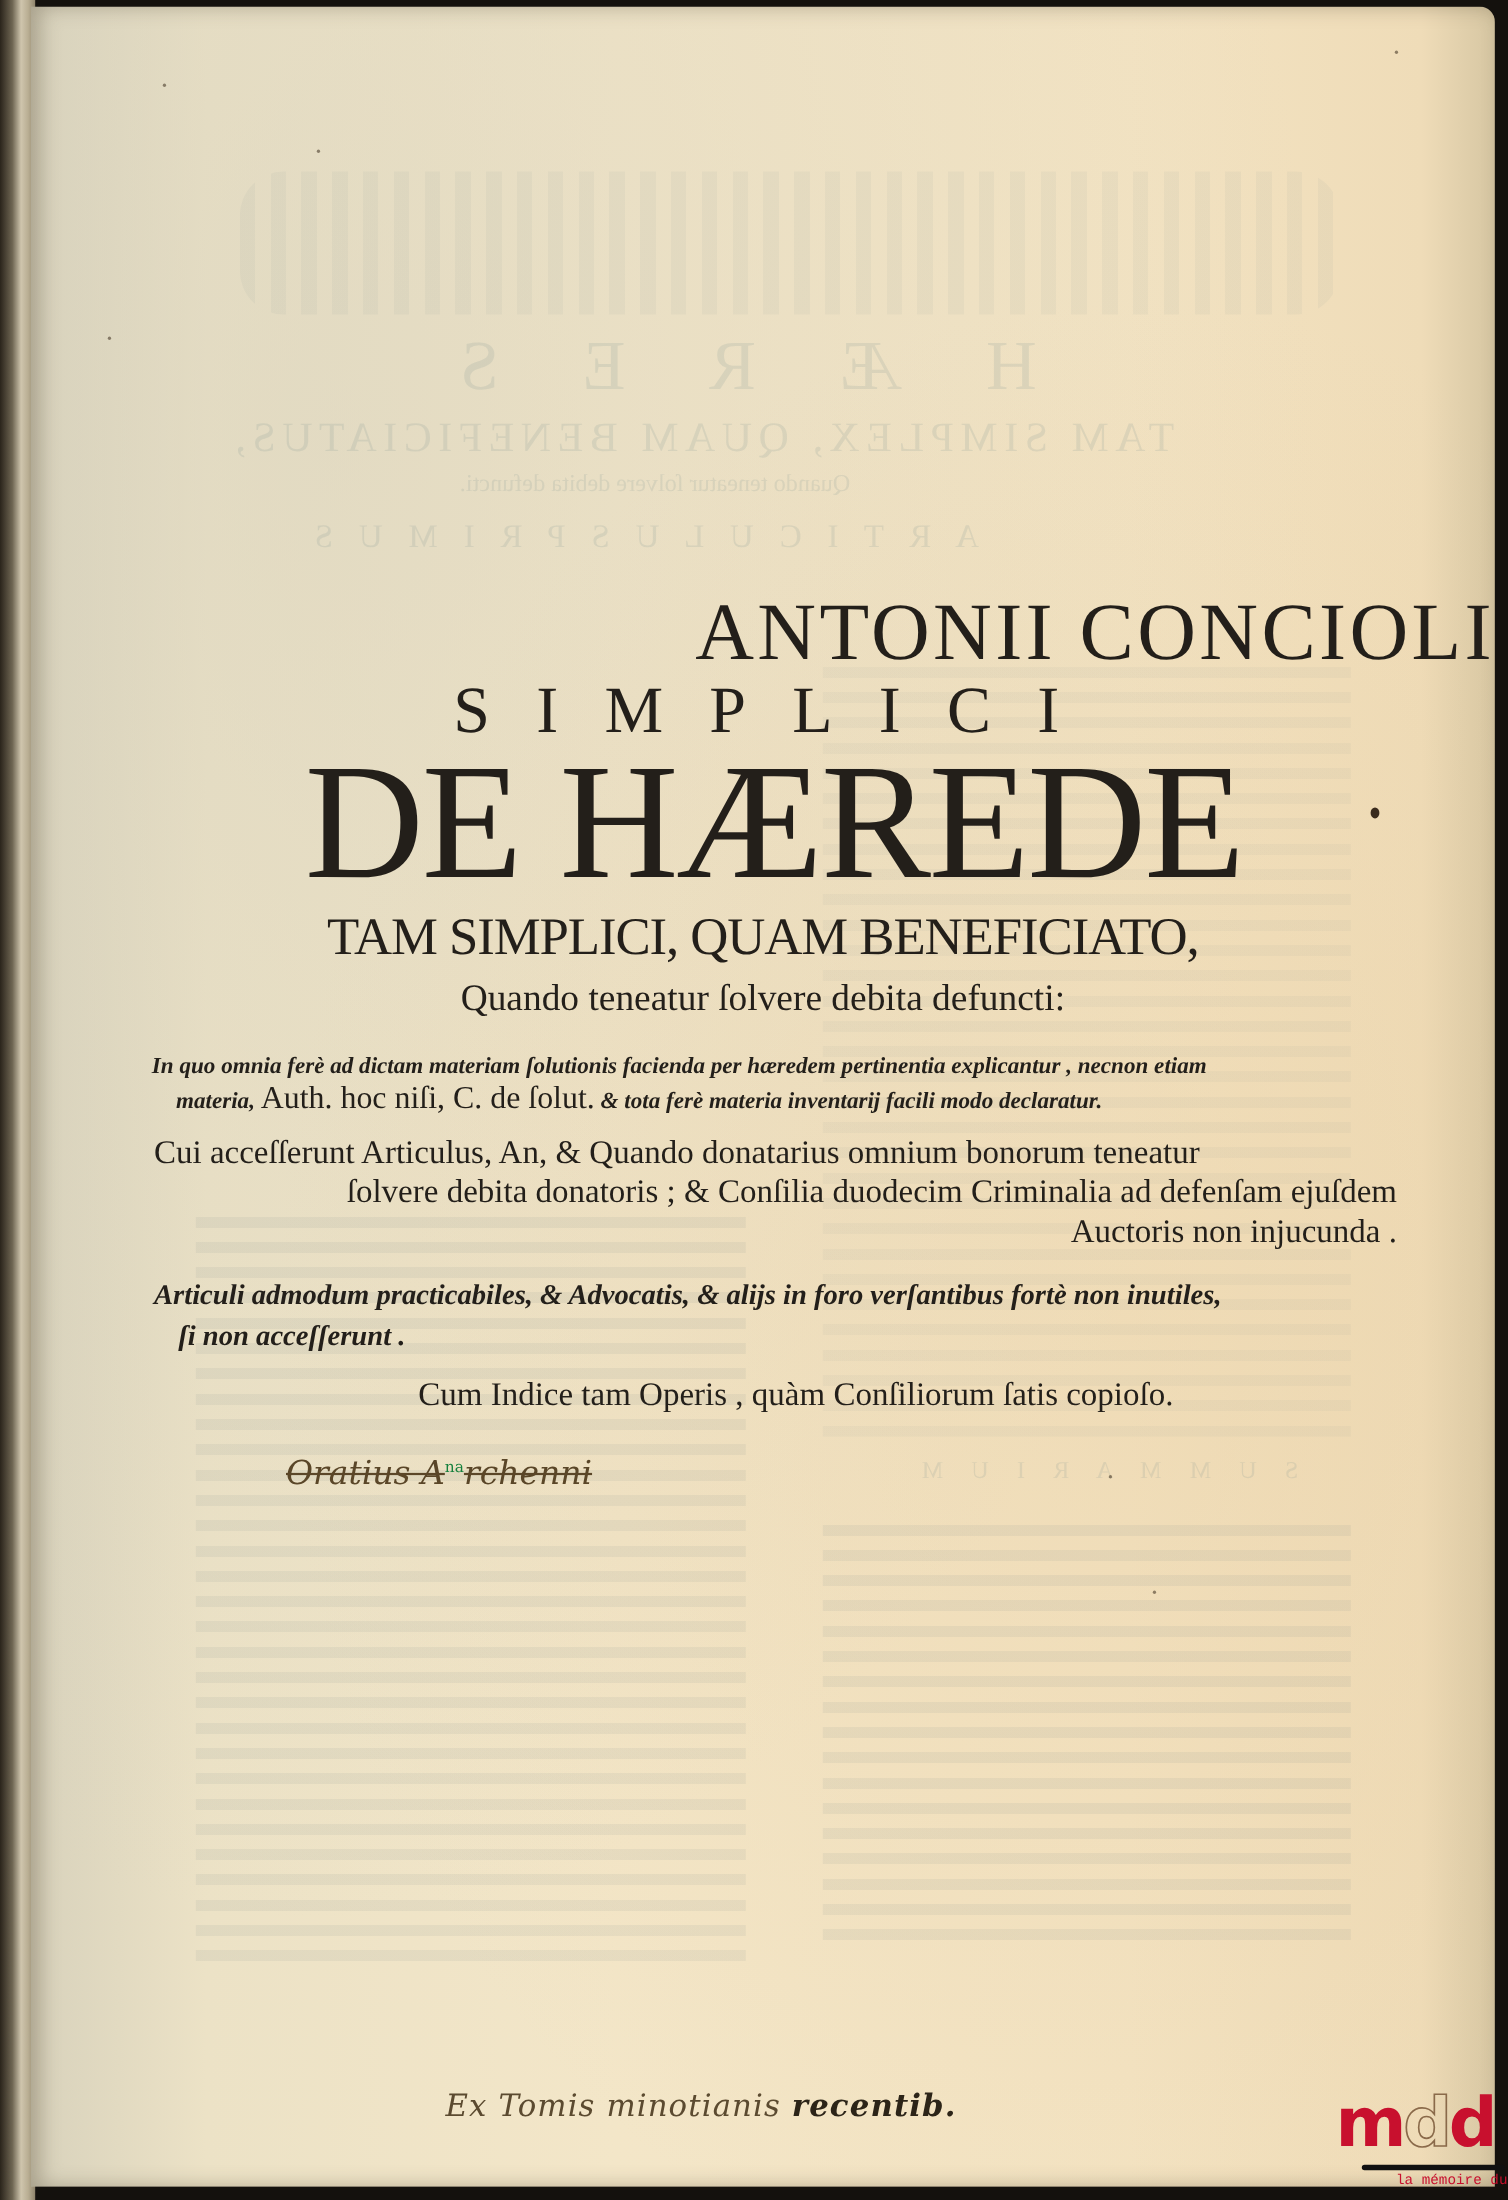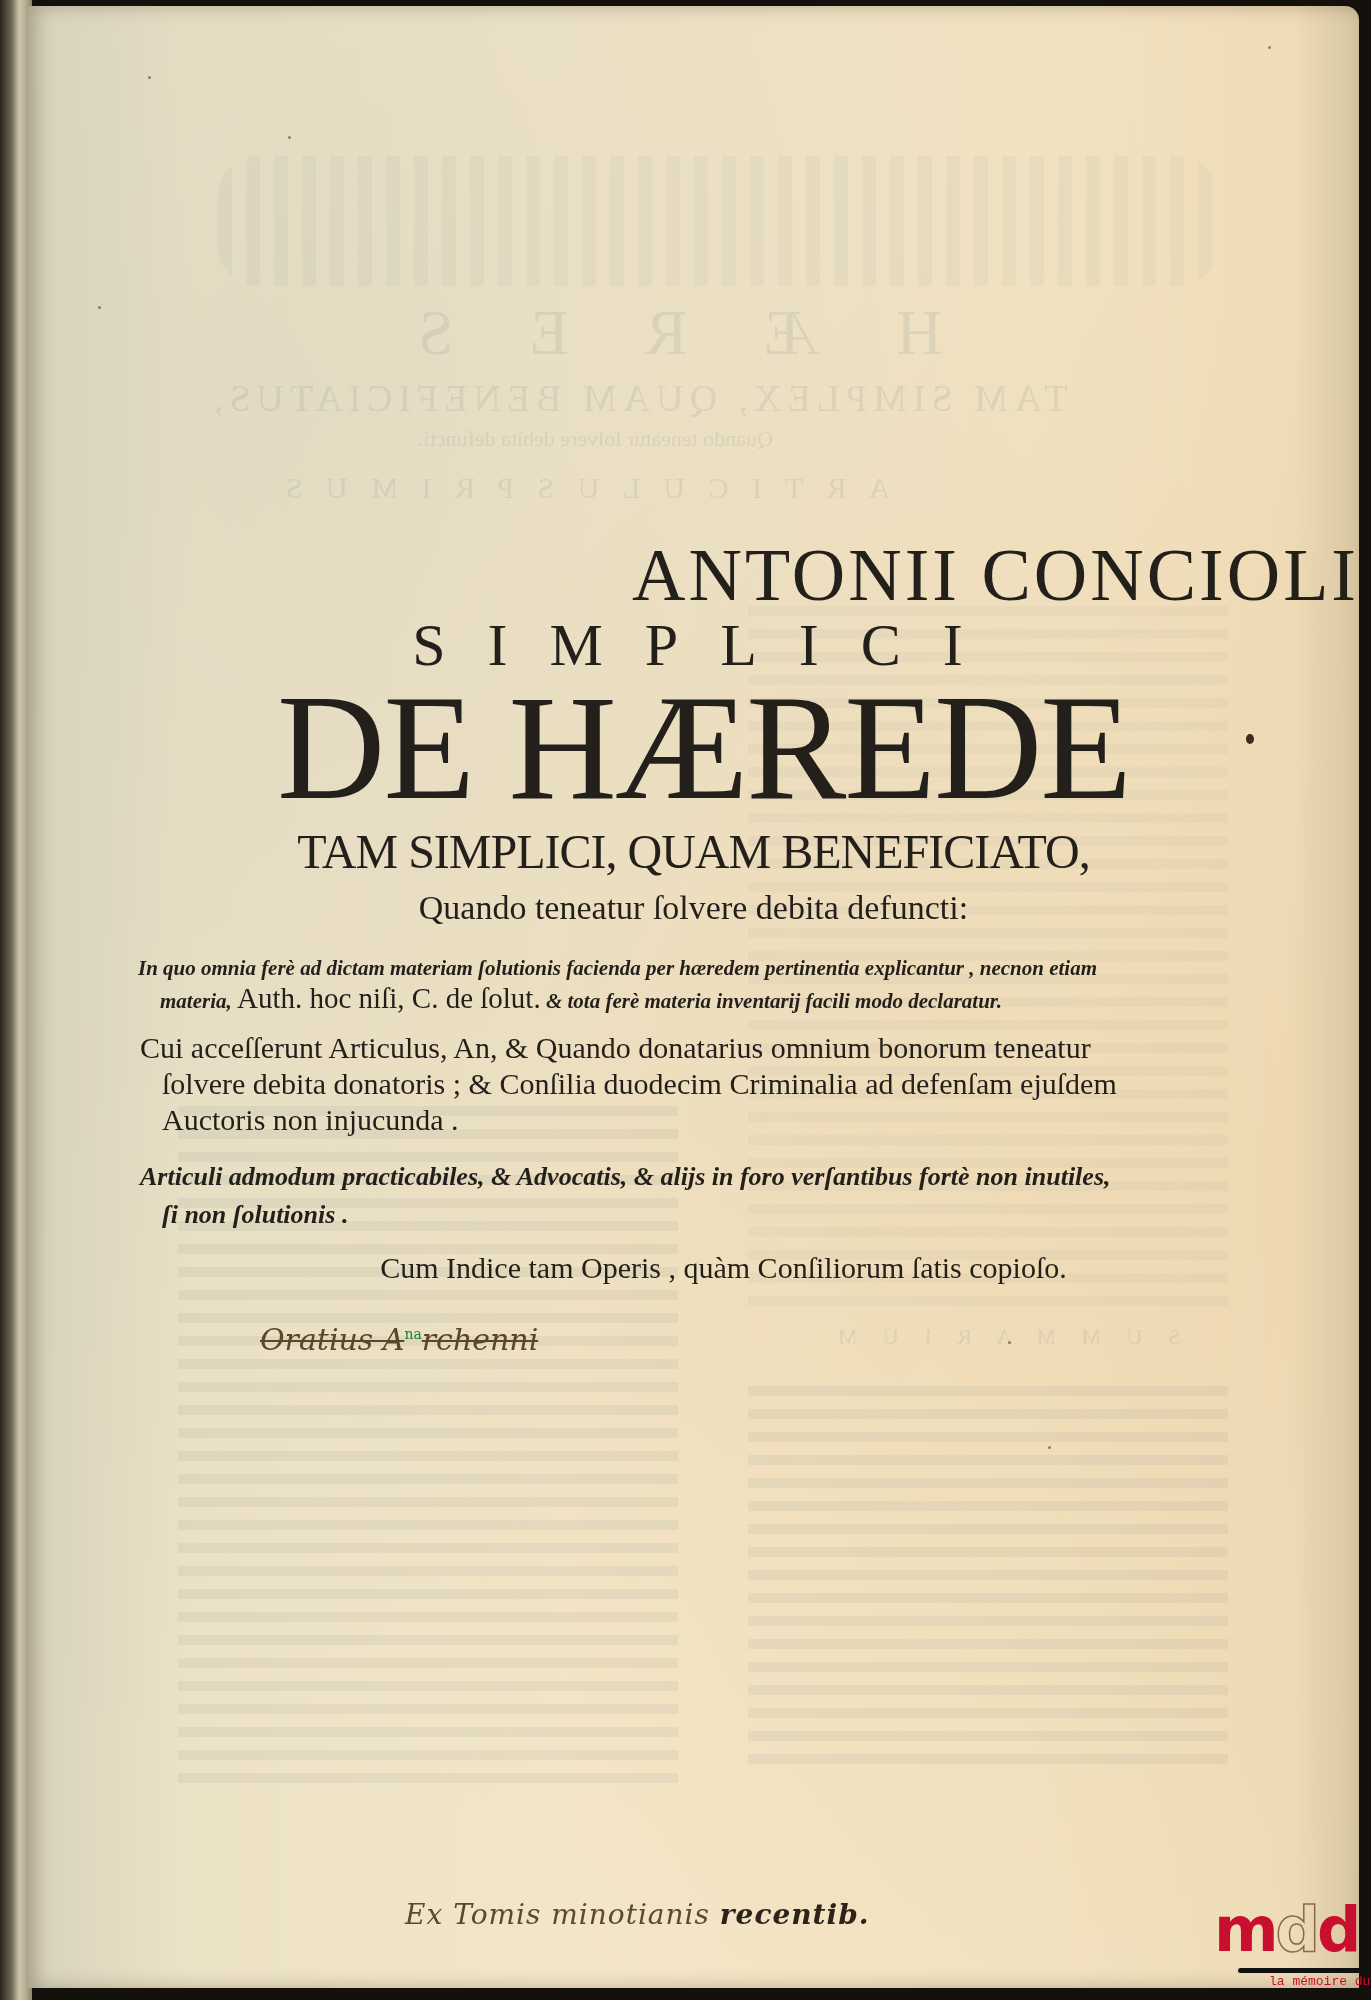--- a/index.html
+++ b/index.html
@@ -119,21 +119,21 @@
       font-weight: normal;
       font-size: 29px;
     }
     .t-inquo .line2 { padding-left: 22px; display: block; }
     .t-cui {
       position: absolute;
       top: 1030px; left: 112px; width: 1130px;
       font-size: 30px;
       line-height: 36px;
     }
-    .t-cui .indent { display: block; padding-left: 22px; }
+    .t-cui .indent { display: block; padding-left: 22px; text-align: right; }
     .t-articuli {
       position: absolute;
       top: 1158px; left: 112px; width: 1130px;
       font-size: 26px;
       font-style: italic;
       font-weight: bold;
       line-height: 38px;
     }
     .t-articuli .indent { display: block; padding-left: 22px; }
     .t-cum {
@@ -259,21 +259,21 @@
     </div>
 
     <div class="t-cui">
       <span>Cui acceſſerunt Articulus, An, &amp; Quando donatarius omnium bonorum teneatur</span>
       <span class="indent">ſolvere debita donatoris ; &amp; Conſilia duodecim Criminalia ad defenſam ejuſdem</span>
       <span class="indent">Auctoris non injucunda .</span>
     </div>
 
     <div class="t-articuli">
       <span>Articuli admodum practicabiles, &amp; Advocatis, &amp; alijs in foro verſantibus fortè non inutiles,</span>
-      <span class="indent">ſi non ſolutionis .</span>
+      <span class="indent">ſi non acceſſerunt .</span>
     </div>
 
     <div class="t-cum">Cum Indice tam Operis , quàm Conſiliorum ſatis copioſo.</div>
   </div>
 
   <div class="hand hand-owner">
     <span class="struck">Oratius A</span><span class="inserted">na</span><span class="struck">rchenni</span>
   </div>
 
   <div class="hand hand-provenance">

